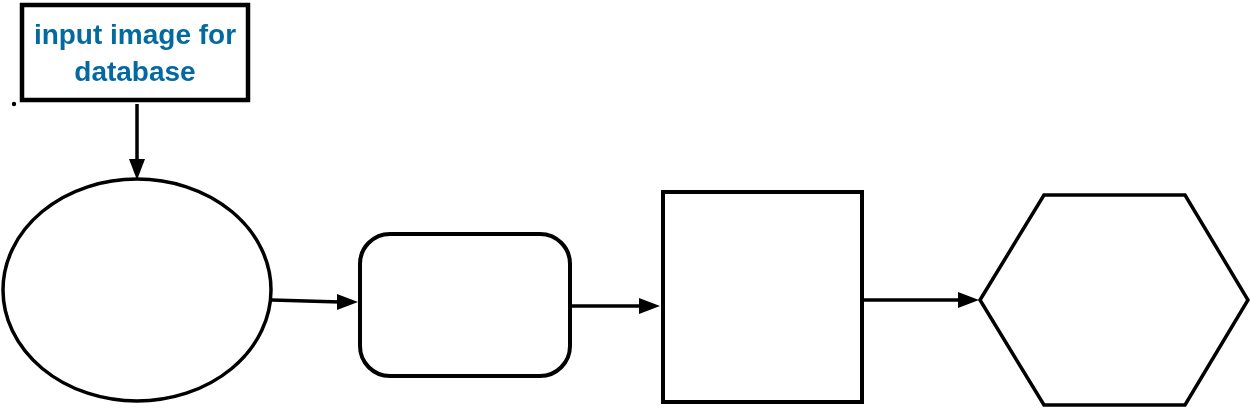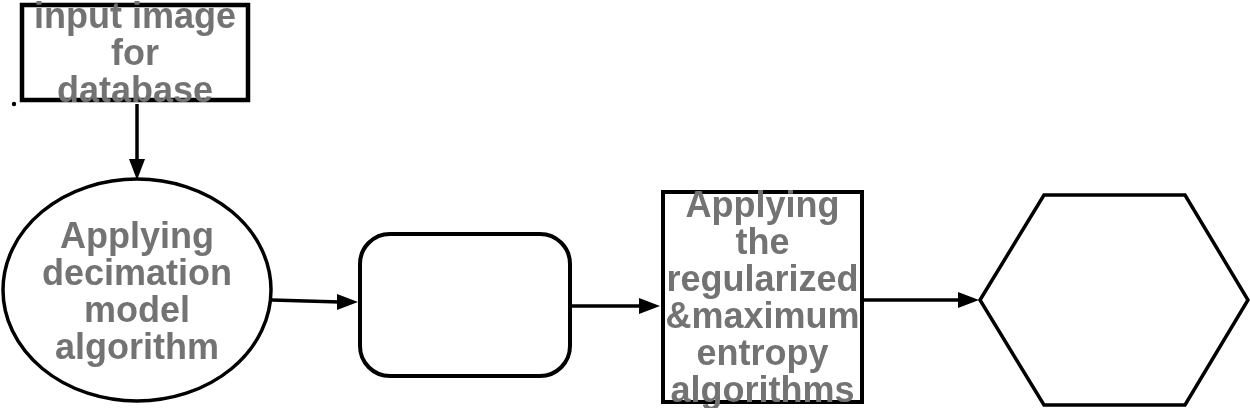--- a/index.html
+++ b/index.html
@@ -21,23 +21,23 @@
     top: 0;
   }
   .node-label {
     position: absolute;
     display: flex;
     align-items: center;
     justify-content: center;
     text-align: center;
     white-space: pre-line;
     font-weight: bold;
-    font-size: 36px;
+    font-size: 28px;
     line-height: 37px;
-    color: #737373;
+    color: #0369a1;
     pointer-events: none;
   }
   .label-input     { left: 20px;  top: 3px;   width: 230px; height: 99px; }
   .label-decimation{ left: 2px;   top: 178px; width: 270px; height: 225px; }
   .label-results   { left: 360px; top: 233px; width: 212px; height: 143px; }
   .label-entropy   { left: 662px; top: 191px; width: 201px; height: 212px; }
   .label-estimate  { left: 980px; top: 194px; width: 268px; height: 212px; }
 </style>
 </head>
 <body>
@@ -67,26 +67,17 @@
 
     <line x1="864" y1="300" x2="962" y2="300" stroke="#000000" stroke-width="3.5"></line>
     <polygon points="979,300 958,292 958,308" fill="#000000"></polygon>
 
     <polygon points="980,300 1044,195 1185,195 1248,300 1185,405 1044,405" fill="#ffffff" stroke="#000000" stroke-width="3.5"></polygon>
   </svg>
 
   <div class="node-label label-input">input image for
 database</div>
 
-  <div class="node-label label-decimation">Applying
-decimation
-model
-algorithm</div>
 
 
-  <div class="node-label label-entropy">Applying the
-regularized
-&amp;maximum
-entropy
-algorithms</div>
 
 
 </div>
 
 </body></html>

